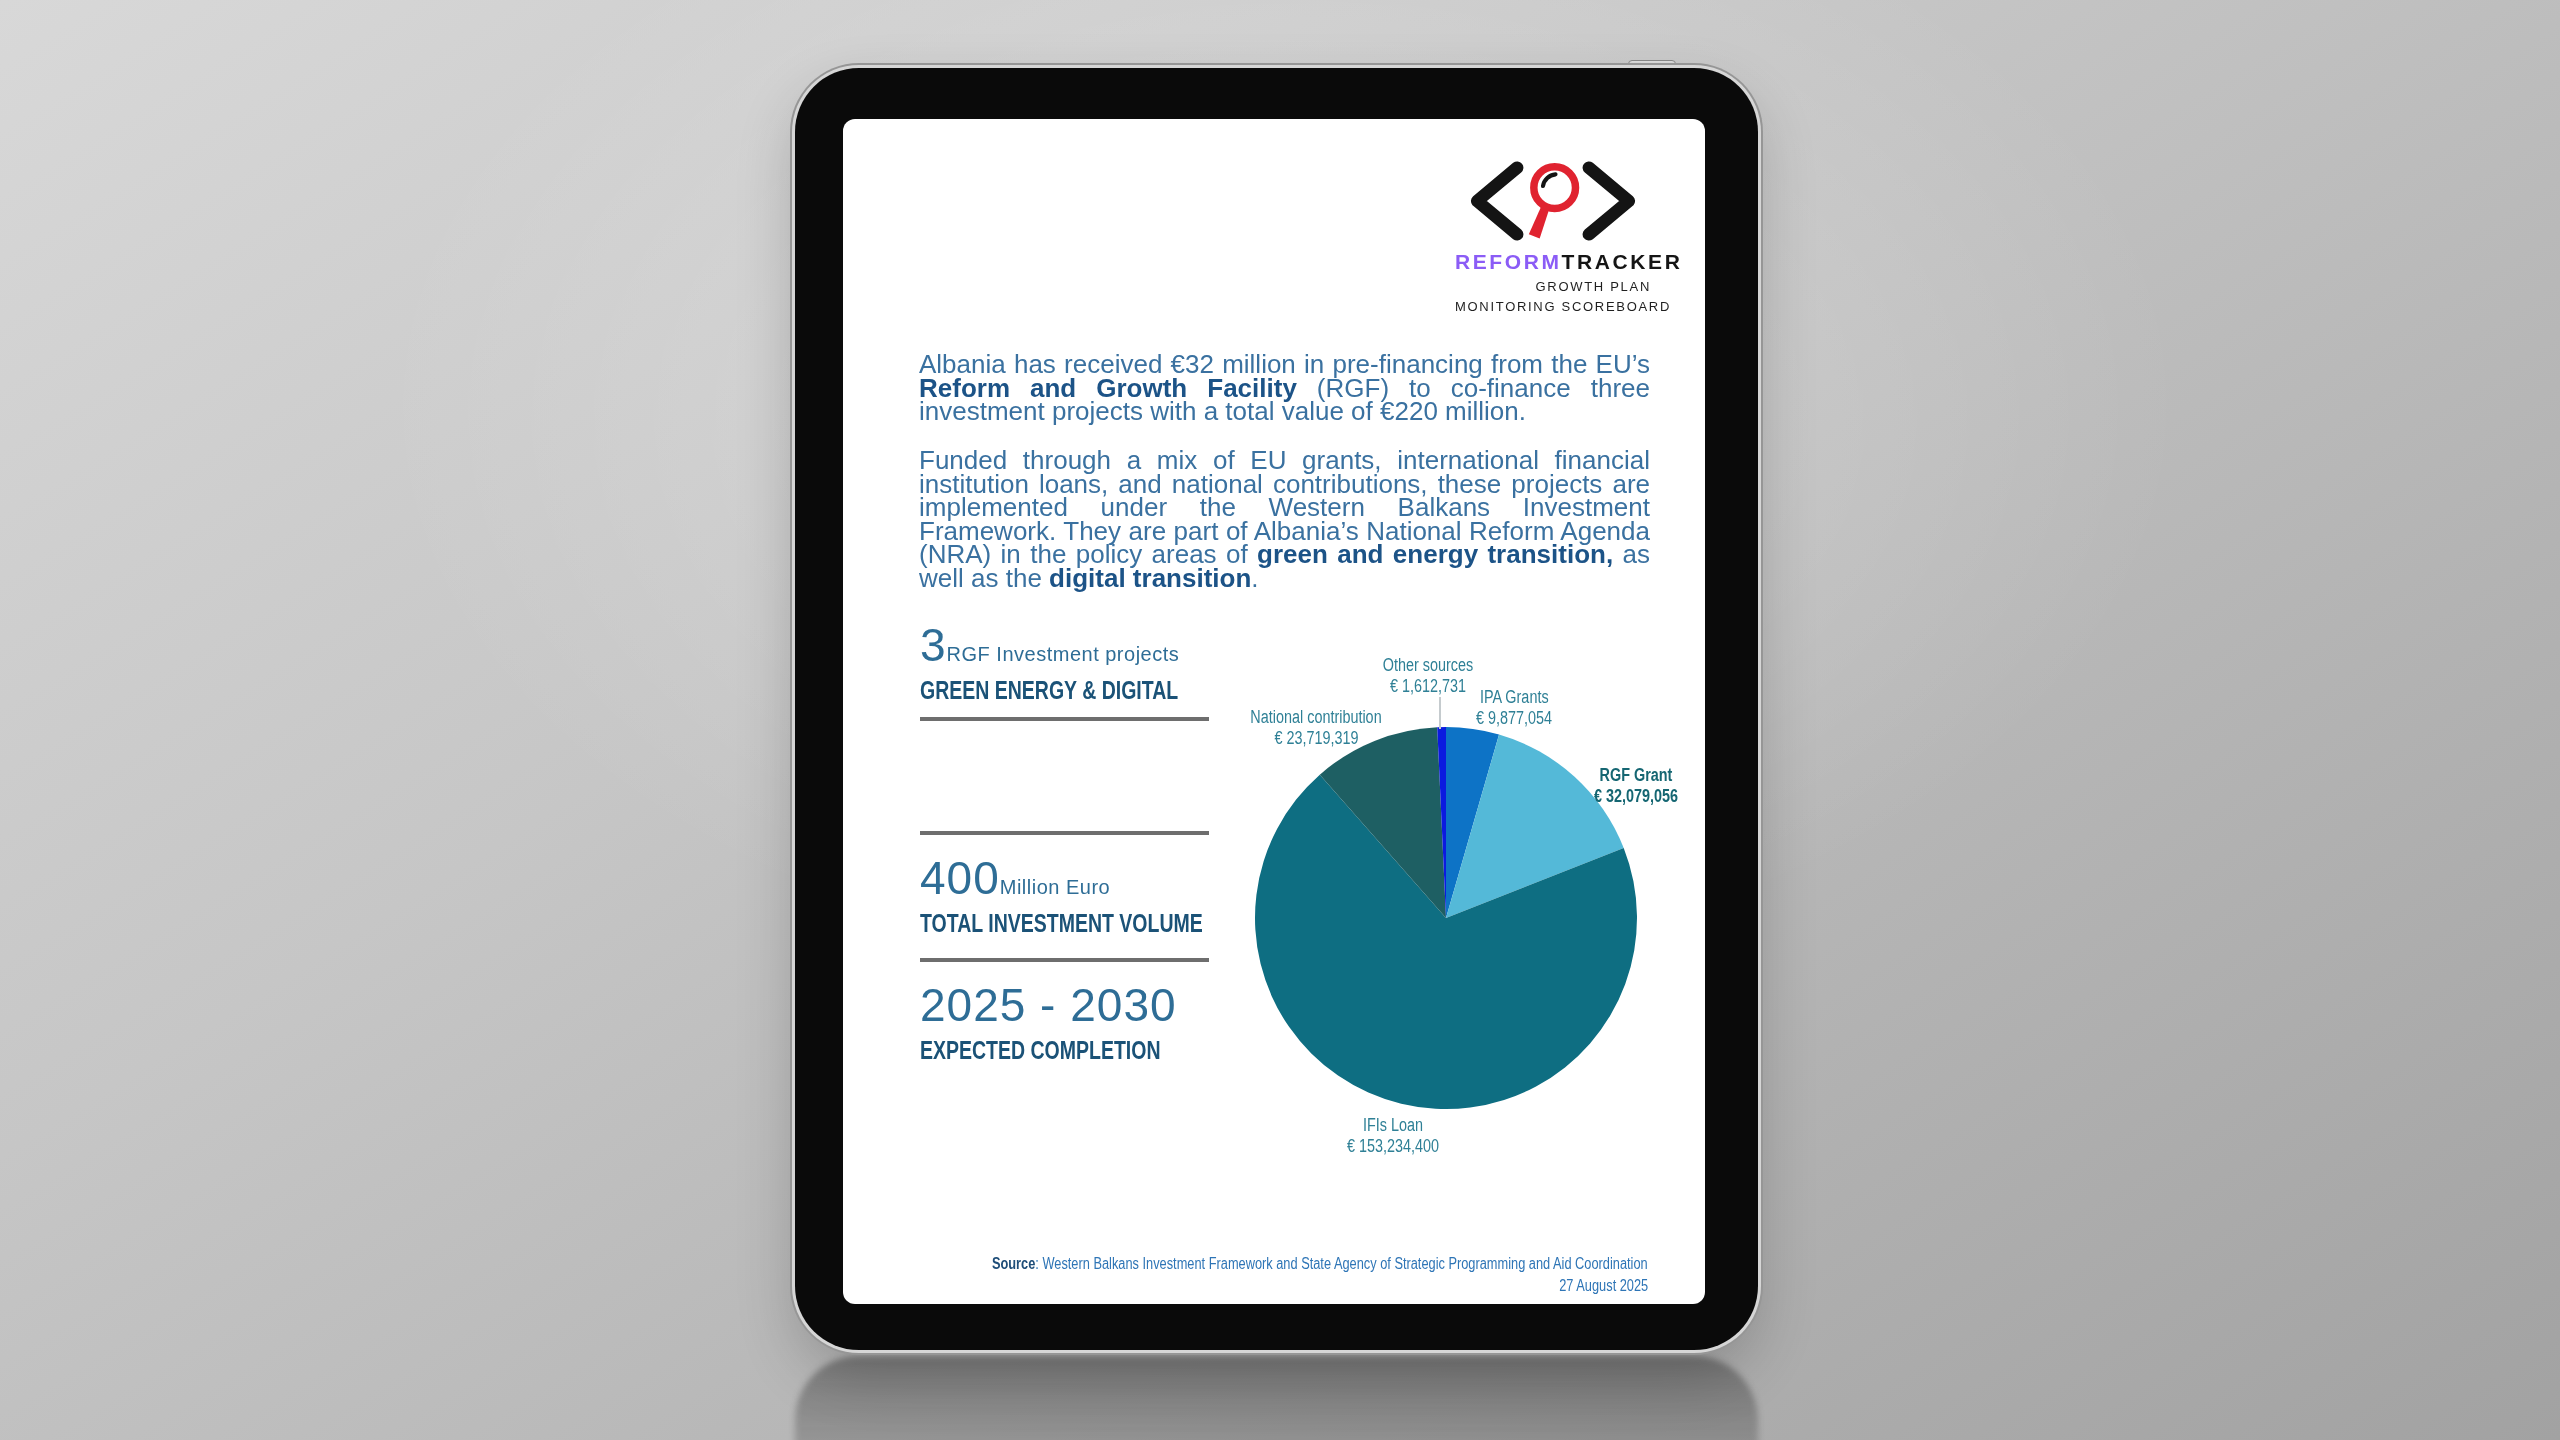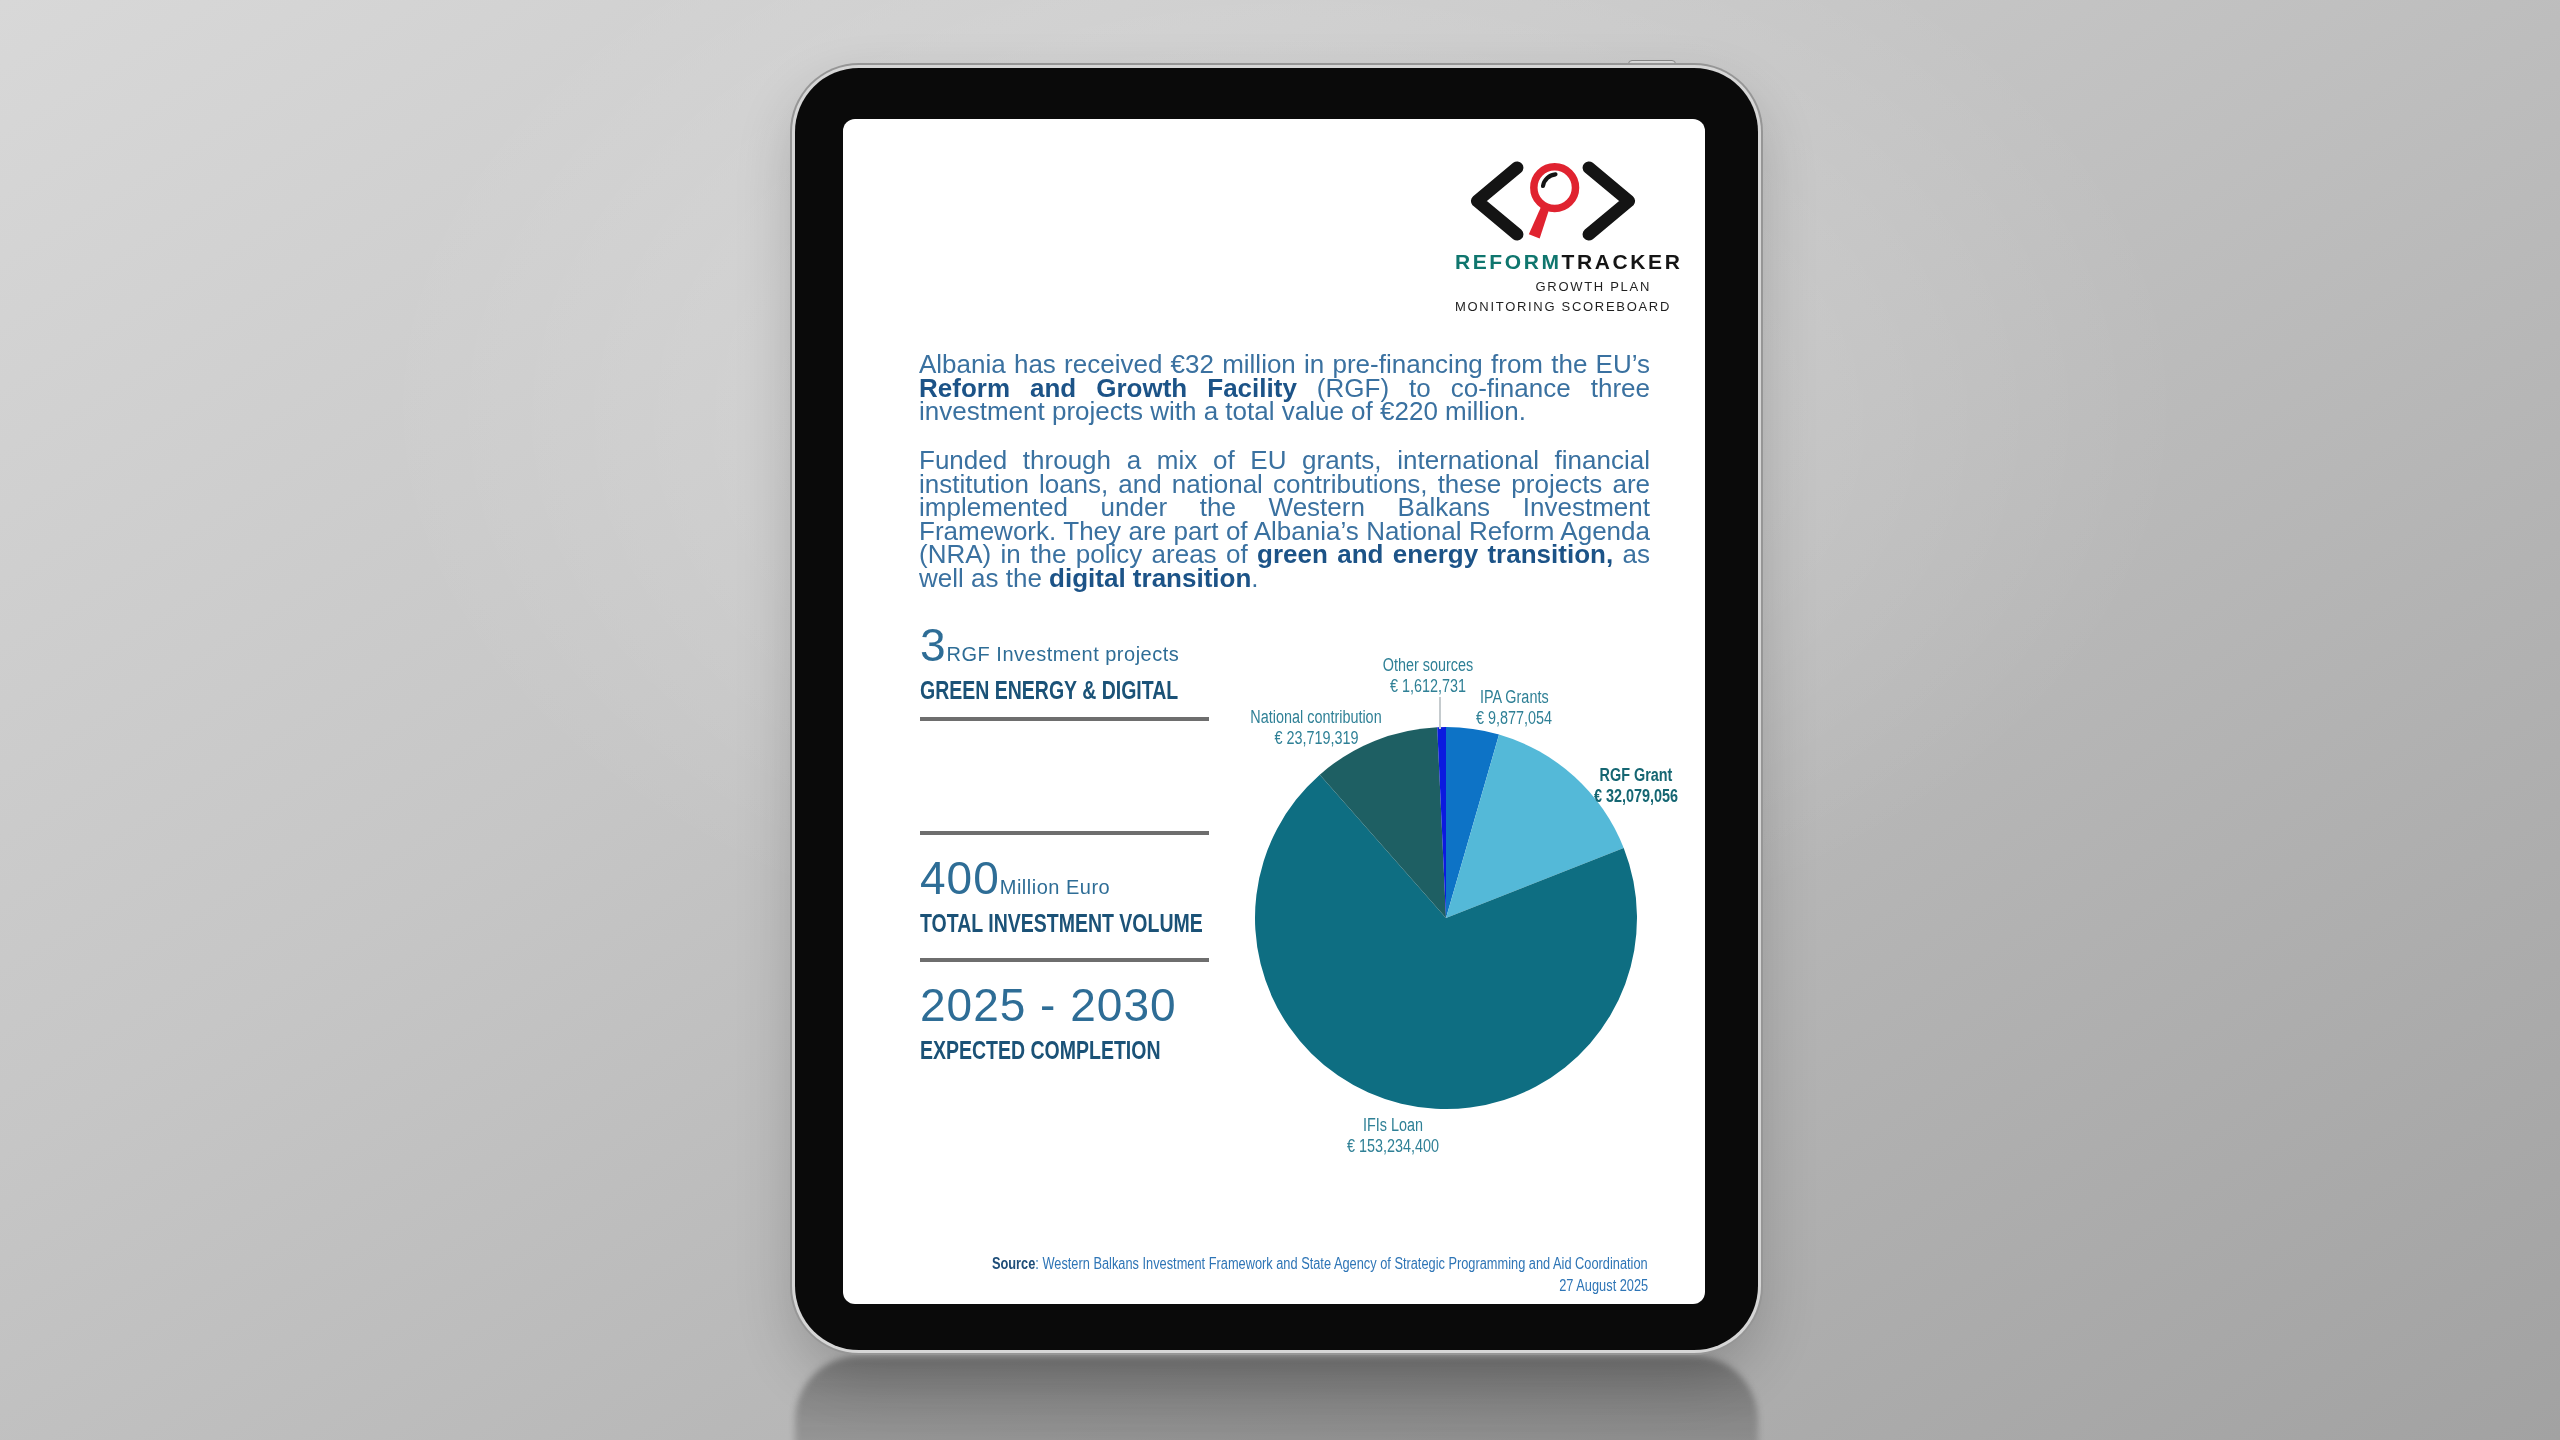--- a/index.html
+++ b/index.html
@@ -30,21 +30,21 @@
   .screen {
     position:absolute; left:48px; top:51px; width:862px; height:1185px;
     background:#ffffff; border-radius:12px; overflow:hidden;
   }
 
   
   .doc-title { position:absolute; left:76px; top:98px; font-size:36px; font-weight:bold; color:#1d5c8c; letter-spacing:-0.2px; }
   .logo { position:absolute; left:612px; top:42px; width:196px; }
   .logo-icon { display:block; margin:0 auto; width:182px; height:80px; }
   .logo-word { margin-top:9px; text-align:right; font-size:21px; font-weight:bold; letter-spacing:2.6px; white-space:nowrap; }
-  .logo-word .red { color:#0f766e; }
+  .logo-word .red { color:#8b5cf6; }
   .logo-word .blk { color:#151515; }
   .logo-sub { margin-top:5px; text-align:right; font-size:13px; letter-spacing:1.7px; color:#1f1f1f; white-space:nowrap; }
 
   
   .para { position:absolute; left:76px; width:731px; font-size:26px; line-height:23.5px;
           text-align:justify; color:#3a71a0; }
   .para b { color:#1c5387; }
   .para-1 { top:234px; }
   .para-2 { top:330px; }
 

